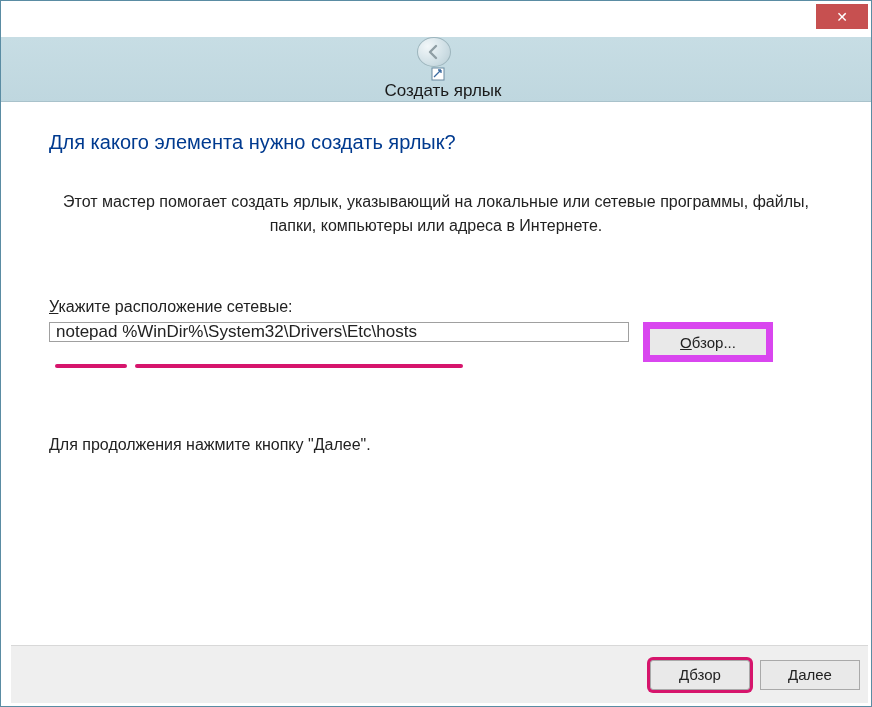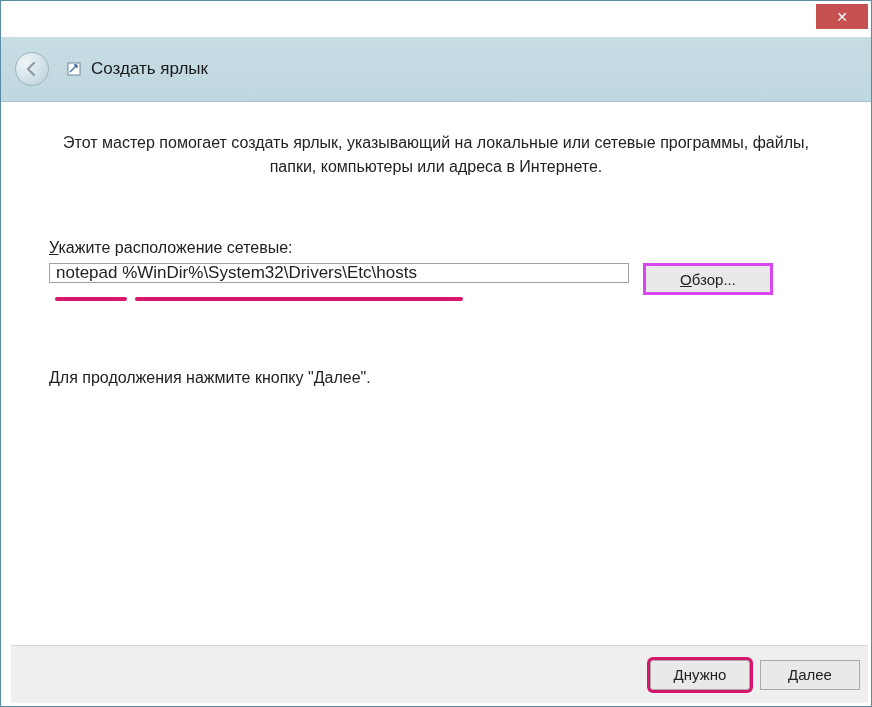--- a/index.html
+++ b/index.html
@@ -25,20 +25,21 @@
     display: flex;
     justify-content: flex-end;
   }
   .header-strip {
     height: 64px;
     background: linear-gradient(#c7dde4, #bfd7df);
     display: flex;
     align-items: center;
     padding-left: 14px;
     border-bottom: 1px solid #a9c2cb;
+    flex-direction: column;
   }
   .close-btn {
     width: 52px;
     height: 25px;
     margin-top: 3px;
     margin-right: 3px;
     background: #c75050;
     color: #fff;
     font-size: 14px;
     display: flex;
@@ -111,23 +112,23 @@
     border: 1px solid #a0a0a0;
     font-size: 17px;
     font-family: inherit;
     color: #222;
     padding: 0 6px;
     box-sizing: border-box;
     outline: none;
   }
   .browse-btn {
     flex: 0 0 130px;
-    height: 32px;
+    height: 40px;
     background: #e9e9e9;
-    border: 3px solid #d946ef;
+    border: 7px solid #d946ef;
     font-size: 15px;
     color: #222;
     font-family: inherit;
     cursor: default;
   }
   .browse-btn .u { text-decoration: underline; }
   .underline-annot {
     position: relative;
     height: 10px;
     width: 580px;
@@ -198,20 +199,21 @@
     <div class="small-icon">
       <svg width="14" height="14" viewBox="0 0 14 14">
         <rect x="1" y="1" width="12" height="12" fill="#fff" stroke="#6a8aa0" stroke-width="1"></rect>
         <path d="M3 10 L10 3 M10 3 L7 3 M10 3 L10 6" stroke="#3a6aa0" stroke-width="1.3" fill="none"></path>
       </svg>
     </div>
     <div class="titlebar-title">Создать ярлык</div>
   </div>
 
   <div class="content">
+    <h1 class="heading">Для какого элемента нужно создать ярлык?</h1>
 
     <div class="desc">Этот мастер помогает создать ярлык, указывающий на локальные или сетевые программы, файлы, папки, компьютеры или адреса в Интернете.</div>
 
     <div class="field-label">
       <span class="u">У</span><span>кажите расположение сетевые:</span>
     </div>
 
     <div class="field-row">
       <input type="text" class="location-input" value="notepad %WinDir%\System32\Drivers\Etc\hosts" style="">
       <button class="browse-btn">
@@ -222,20 +224,20 @@
     <div class="underline-annot">
       <div class="annot-bar annot1"></div>
       <div class="annot-bar annot2"></div>
     </div>
 
     <div class="hint">Для продолжения нажмите кнопку "Далее".</div>
   </div>
 
   <div class="footer">
     <button class="btn primary-ring">
-      <span class="u">Д</span><span>нужно</span>
+      <span class="u">Д</span><span>бзор</span>
     </button>
     <button class="btn">
       <span>Далее</span>
     </button>
   </div>
 
 </div>
 
 </body></html>

